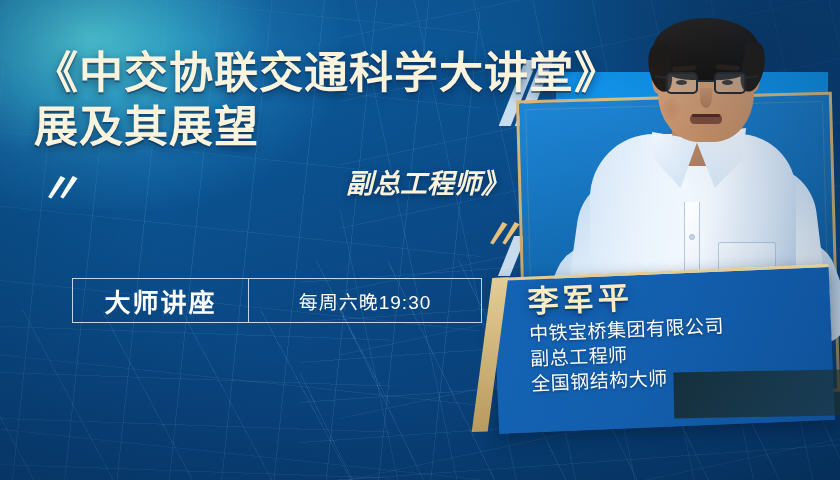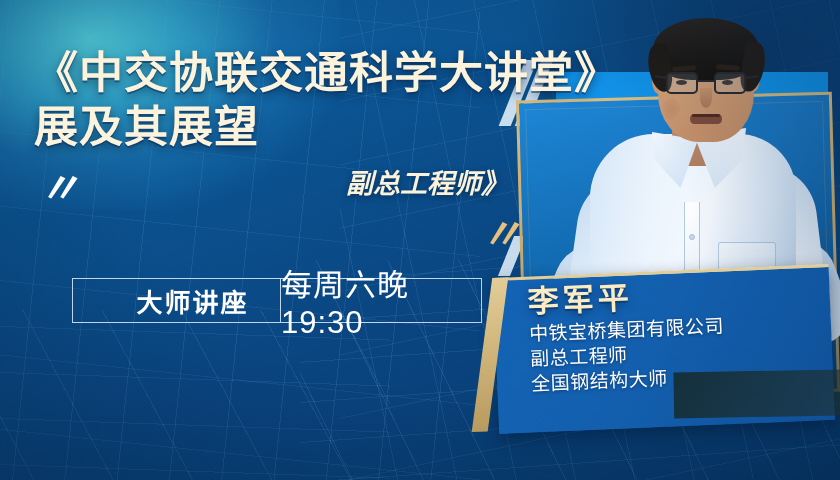--- a/index.html
+++ b/index.html
@@ -235,30 +235,30 @@
     font-style:italic; font-weight:700; font-size:27px; line-height:1.35;
     color:#fbf2dc; text-align:right; padding-right:26px;
     text-shadow:0 2px 6px rgba(4,26,56,.6);
     white-space:nowrap;
   }
 
   
   .sched{
     position:absolute; left:72px; top:278px; width:410px; height:45px;
     border:1.5px solid rgba(226,238,250,.85);
-    display:flex; align-items:stretch;padding-left:32px;
+    display:flex; align-items:stretch;
   }
   .sched-left{
     display:flex; align-items:center; justify-content:center;
     width:176px; border-right:1.5px solid rgba(226,238,250,.85);
     font-size:26px; font-weight:700; color:#ffffff; letter-spacing:2px;
   }
   .sched-right{
     flex:1; display:flex; align-items:center; justify-content:center;
-    font-size:31px; font-weight:500; color:#ffffff; letter-spacing:1px;
+    font-size:19px; font-weight:500; color:#ffffff; letter-spacing:1px;
   }
 
   
   .tagline{
     position:absolute; left:72px; top:338px; width:410px; height:34px;
     background:linear-gradient(90deg,#17a7e8 0%,#1280c6 28%,#0c5b9e 62%,#0a4176 100%);
     display:flex; align-items:center; padding-left:12px;
     font-size:17px; font-weight:500; color:#ffffff; letter-spacing:.5px;
     white-space:nowrap;
   }

